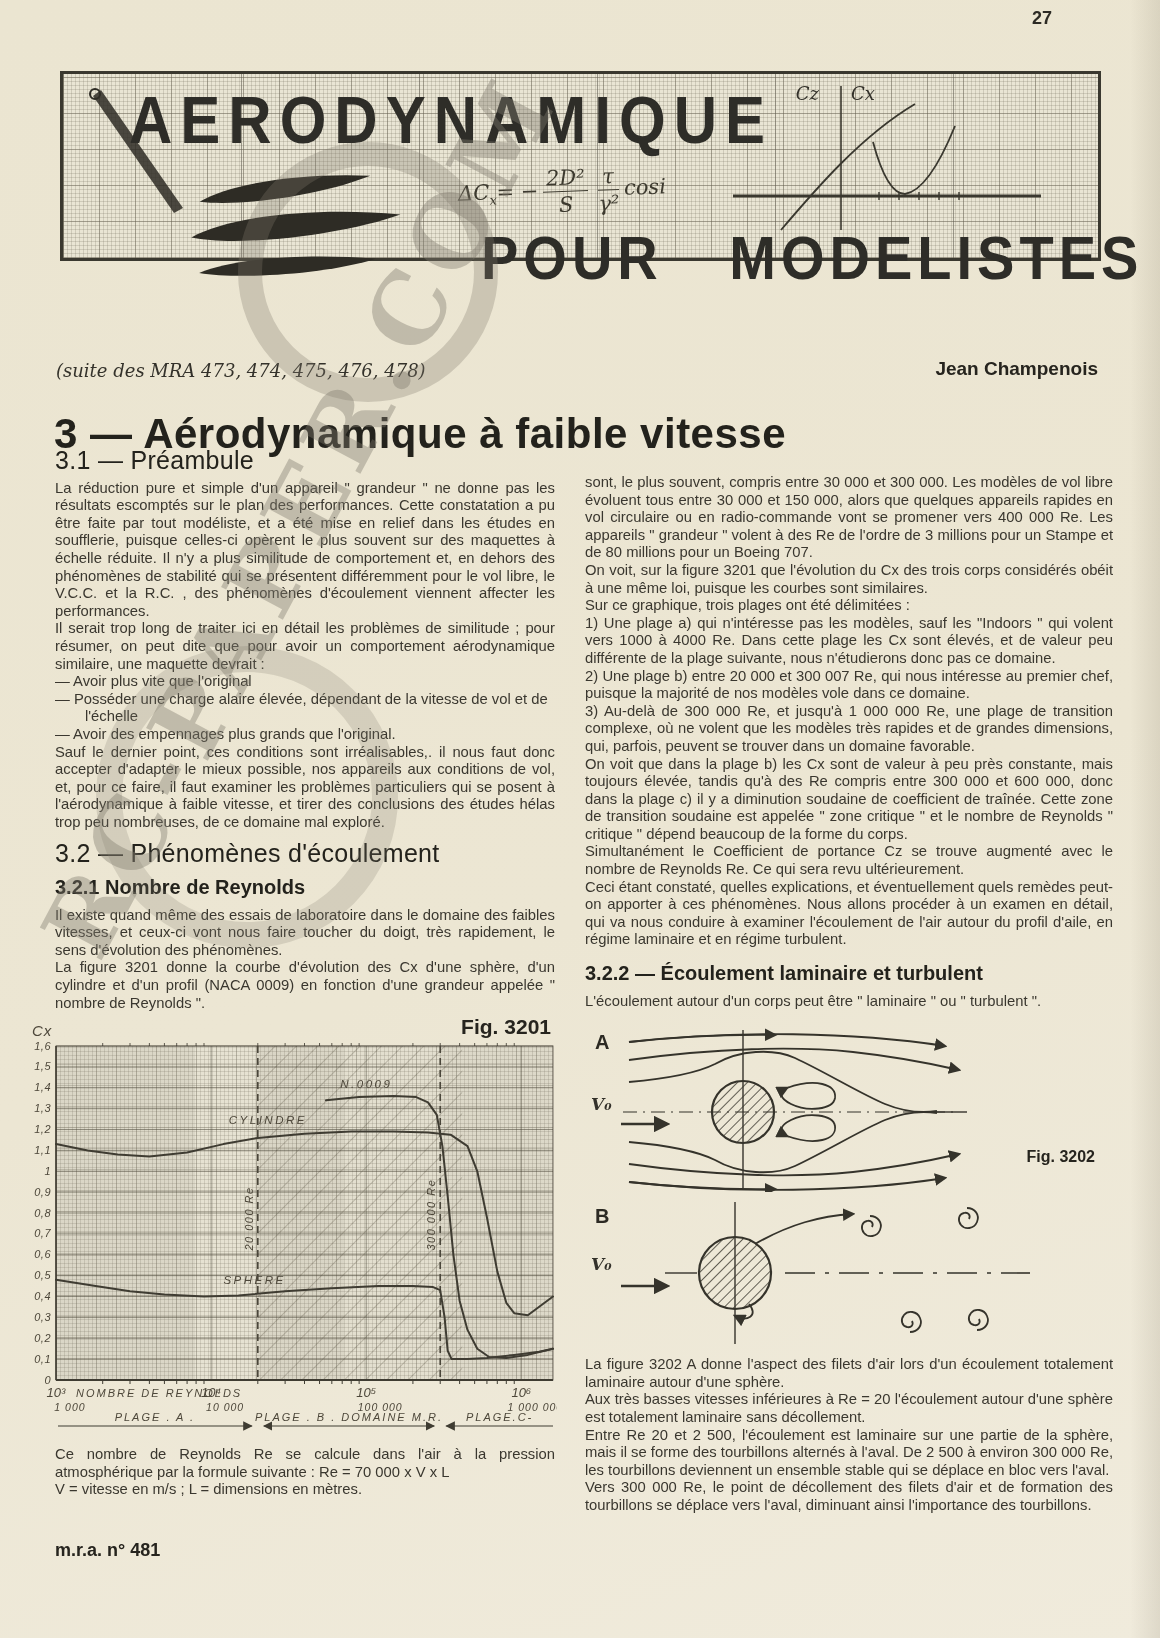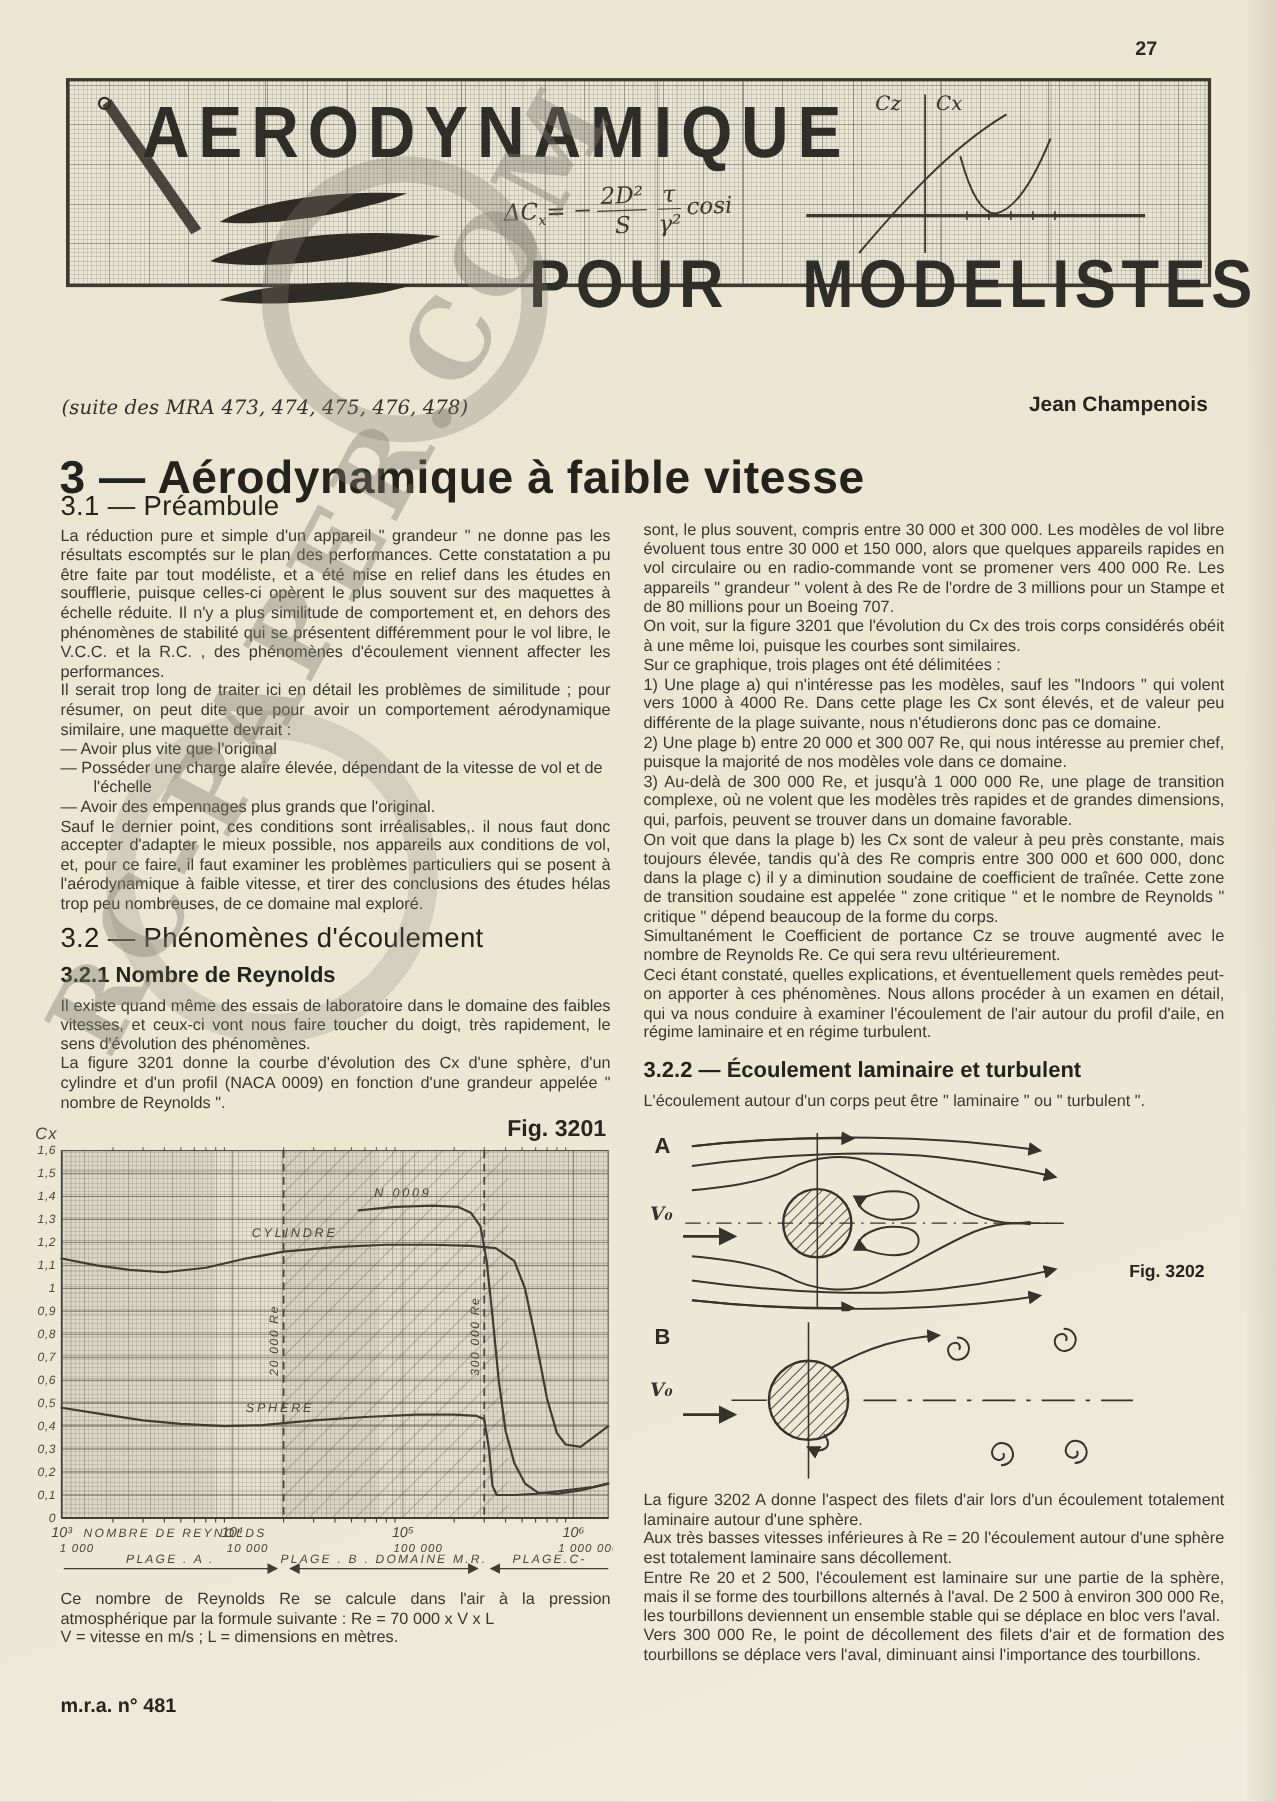--- a/index.html
+++ b/index.html
@@ -1,21 +1,21 @@
 <!DOCTYPE html>
 <html><head>
 <meta charset="utf-8">
 <style>
   html,body{margin:0;padding:0;background:#cfc9b8;}
   .page{position:relative;width:1160px;height:1638px;overflow:hidden;
     background:linear-gradient(160deg,#ebe5d1 0%,#ece6d3 55%,#f0ebdc 100%);
     font-family:"Liberation Sans",sans-serif;color:#3a372f;}
   .page::after{content:"";position:absolute;top:0;right:0;width:30px;height:100%;
     background:linear-gradient(to right,rgba(0,0,0,0),rgba(90,80,60,.12));pointer-events:none;}
-  .pagenum{position:absolute;top:34px;left:1032px;font-weight:bold;font-size:18px;color:#2c2a24;}
+  .pagenum{position:absolute;top:8px;left:1032px;font-weight:bold;font-size:18px;color:#2c2a24;}
 
   
   .header-box{position:absolute;left:60px;top:71px;width:1041px;height:190px;
     border:3px solid #3a382f;box-sizing:border-box;background-color:#e9e5d4;
     background-image:
       repeating-linear-gradient(0deg,rgba(112,106,88,.22) 0 1px,transparent 1px 4px),
       repeating-linear-gradient(90deg,rgba(112,106,88,.22) 0 1px,transparent 1px 4px),
       repeating-linear-gradient(0deg,rgba(84,79,64,.40) 0 1px,transparent 1px 36px),
       repeating-linear-gradient(90deg,rgba(84,79,64,.40) 0 1px,transparent 1px 36px),
       repeating-linear-gradient(90deg,rgba(58,55,45,.45) 0 1px,transparent 1px 178px);}

